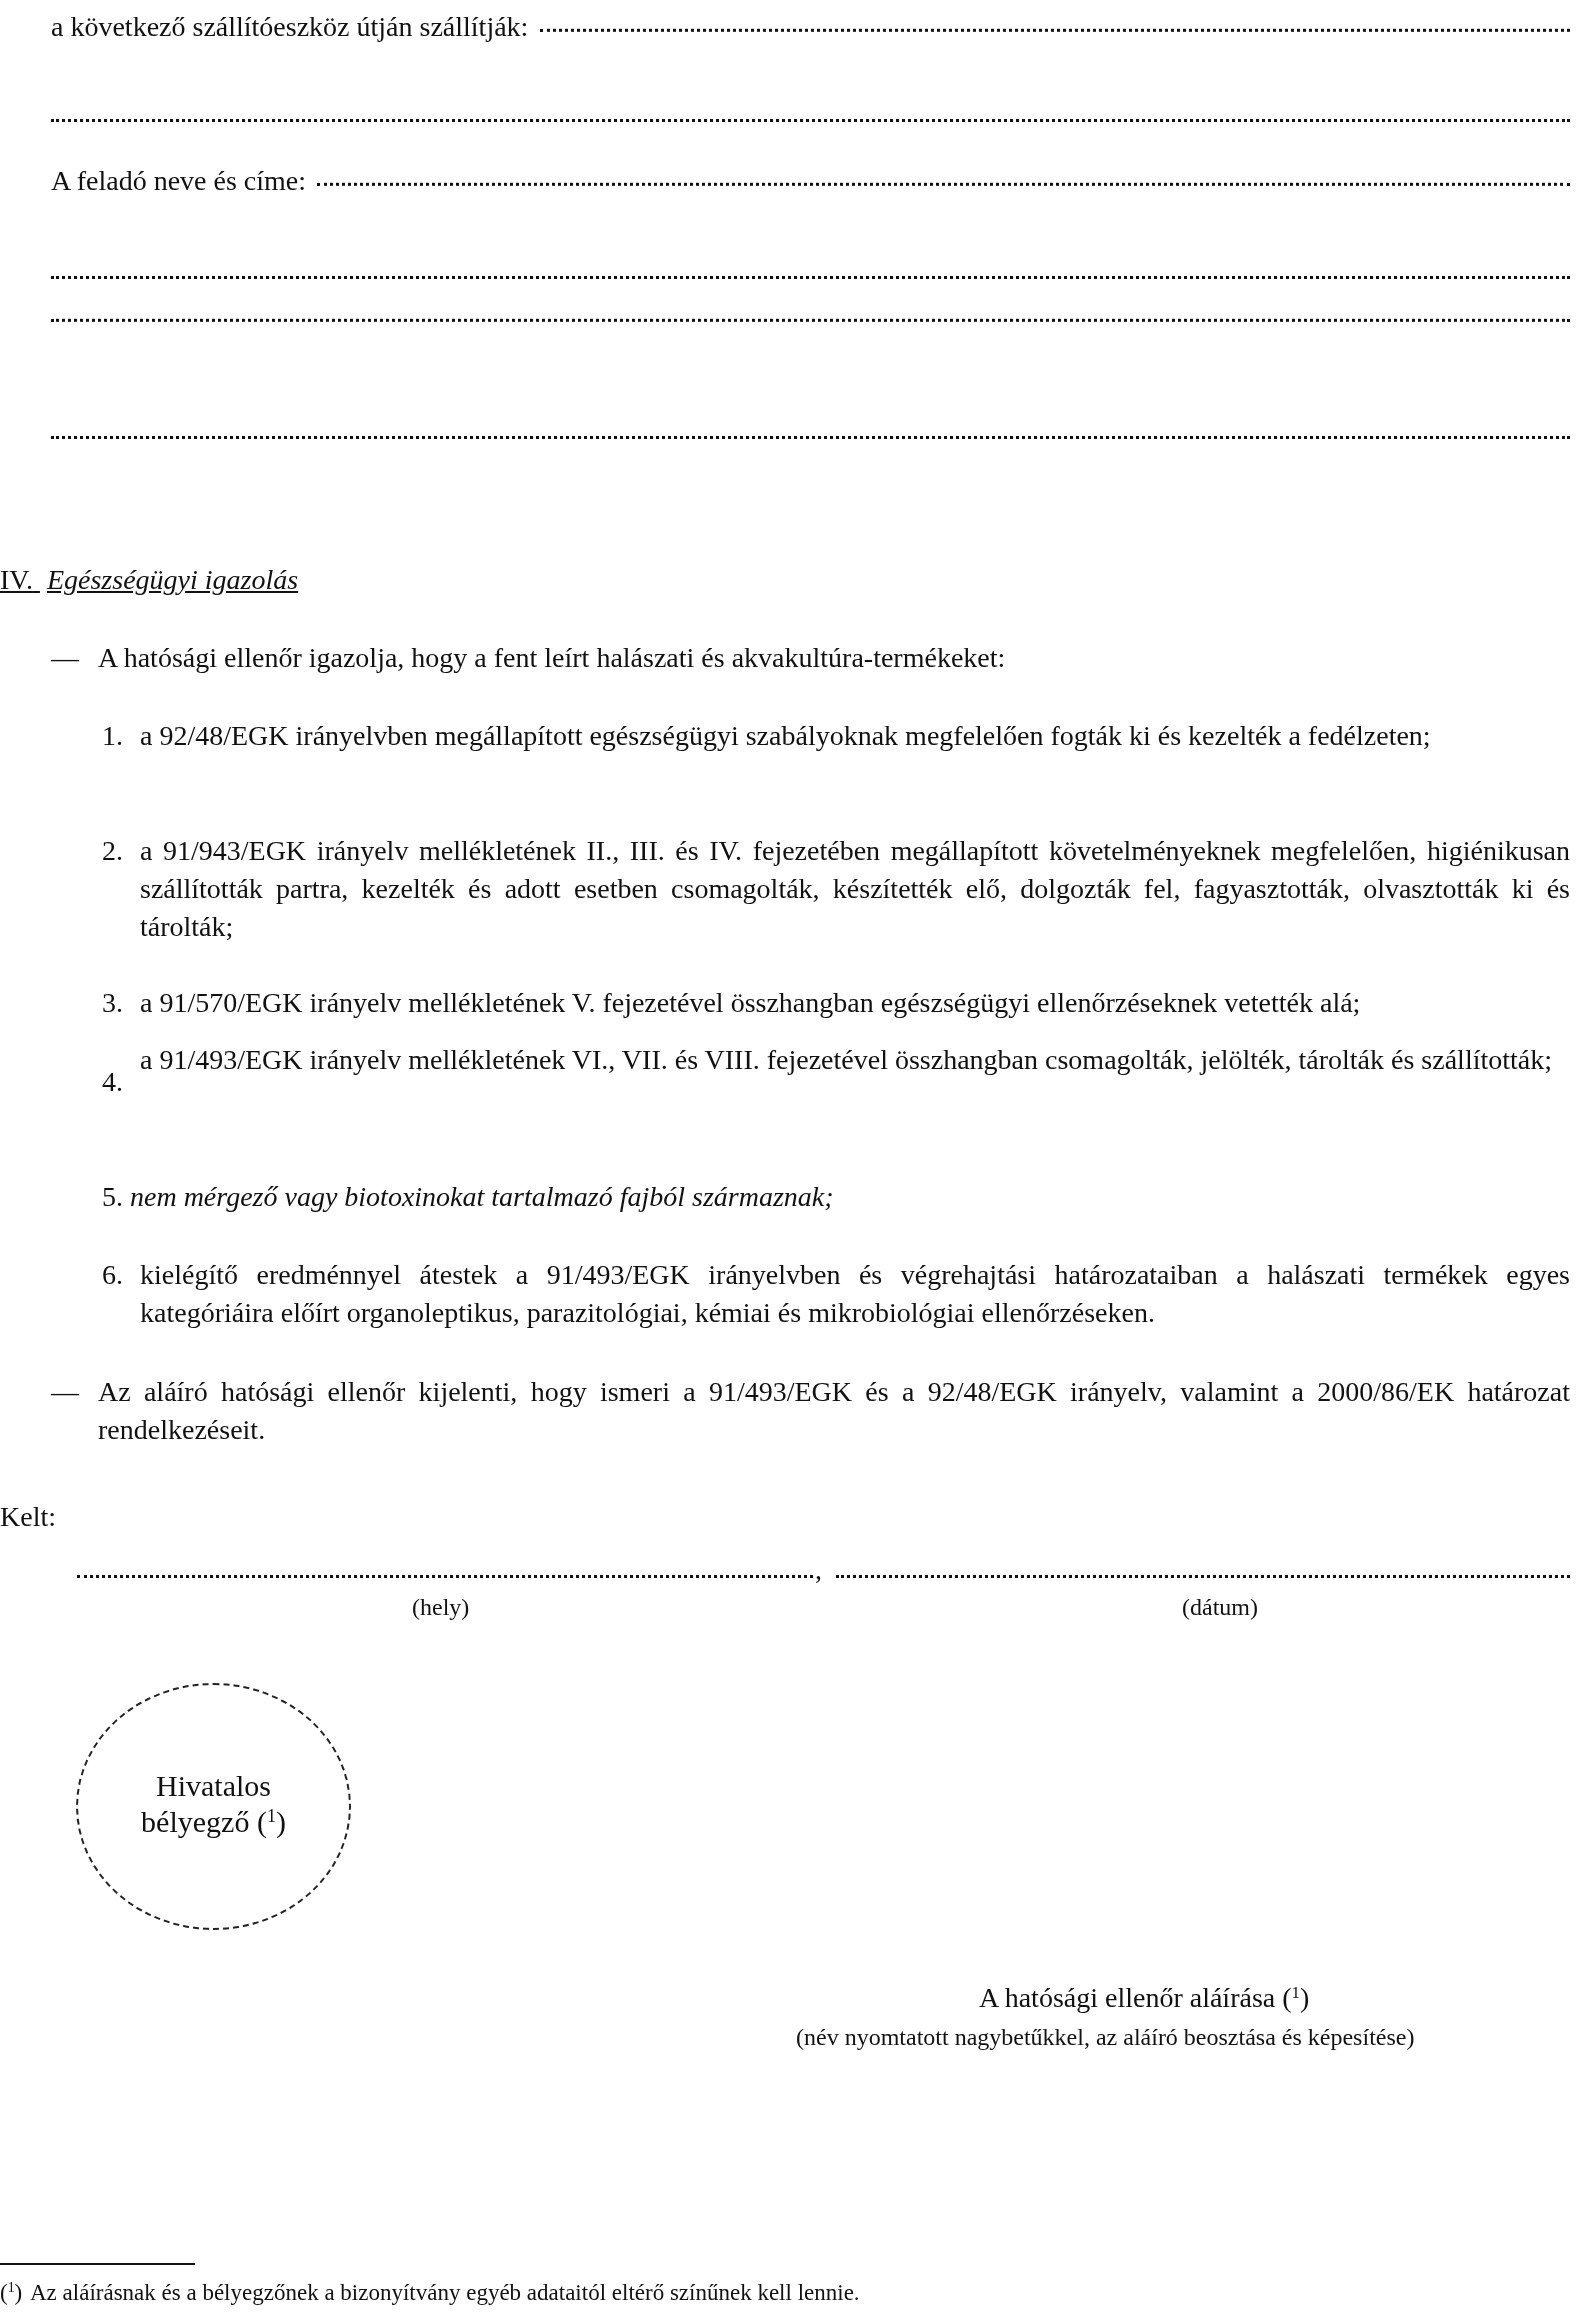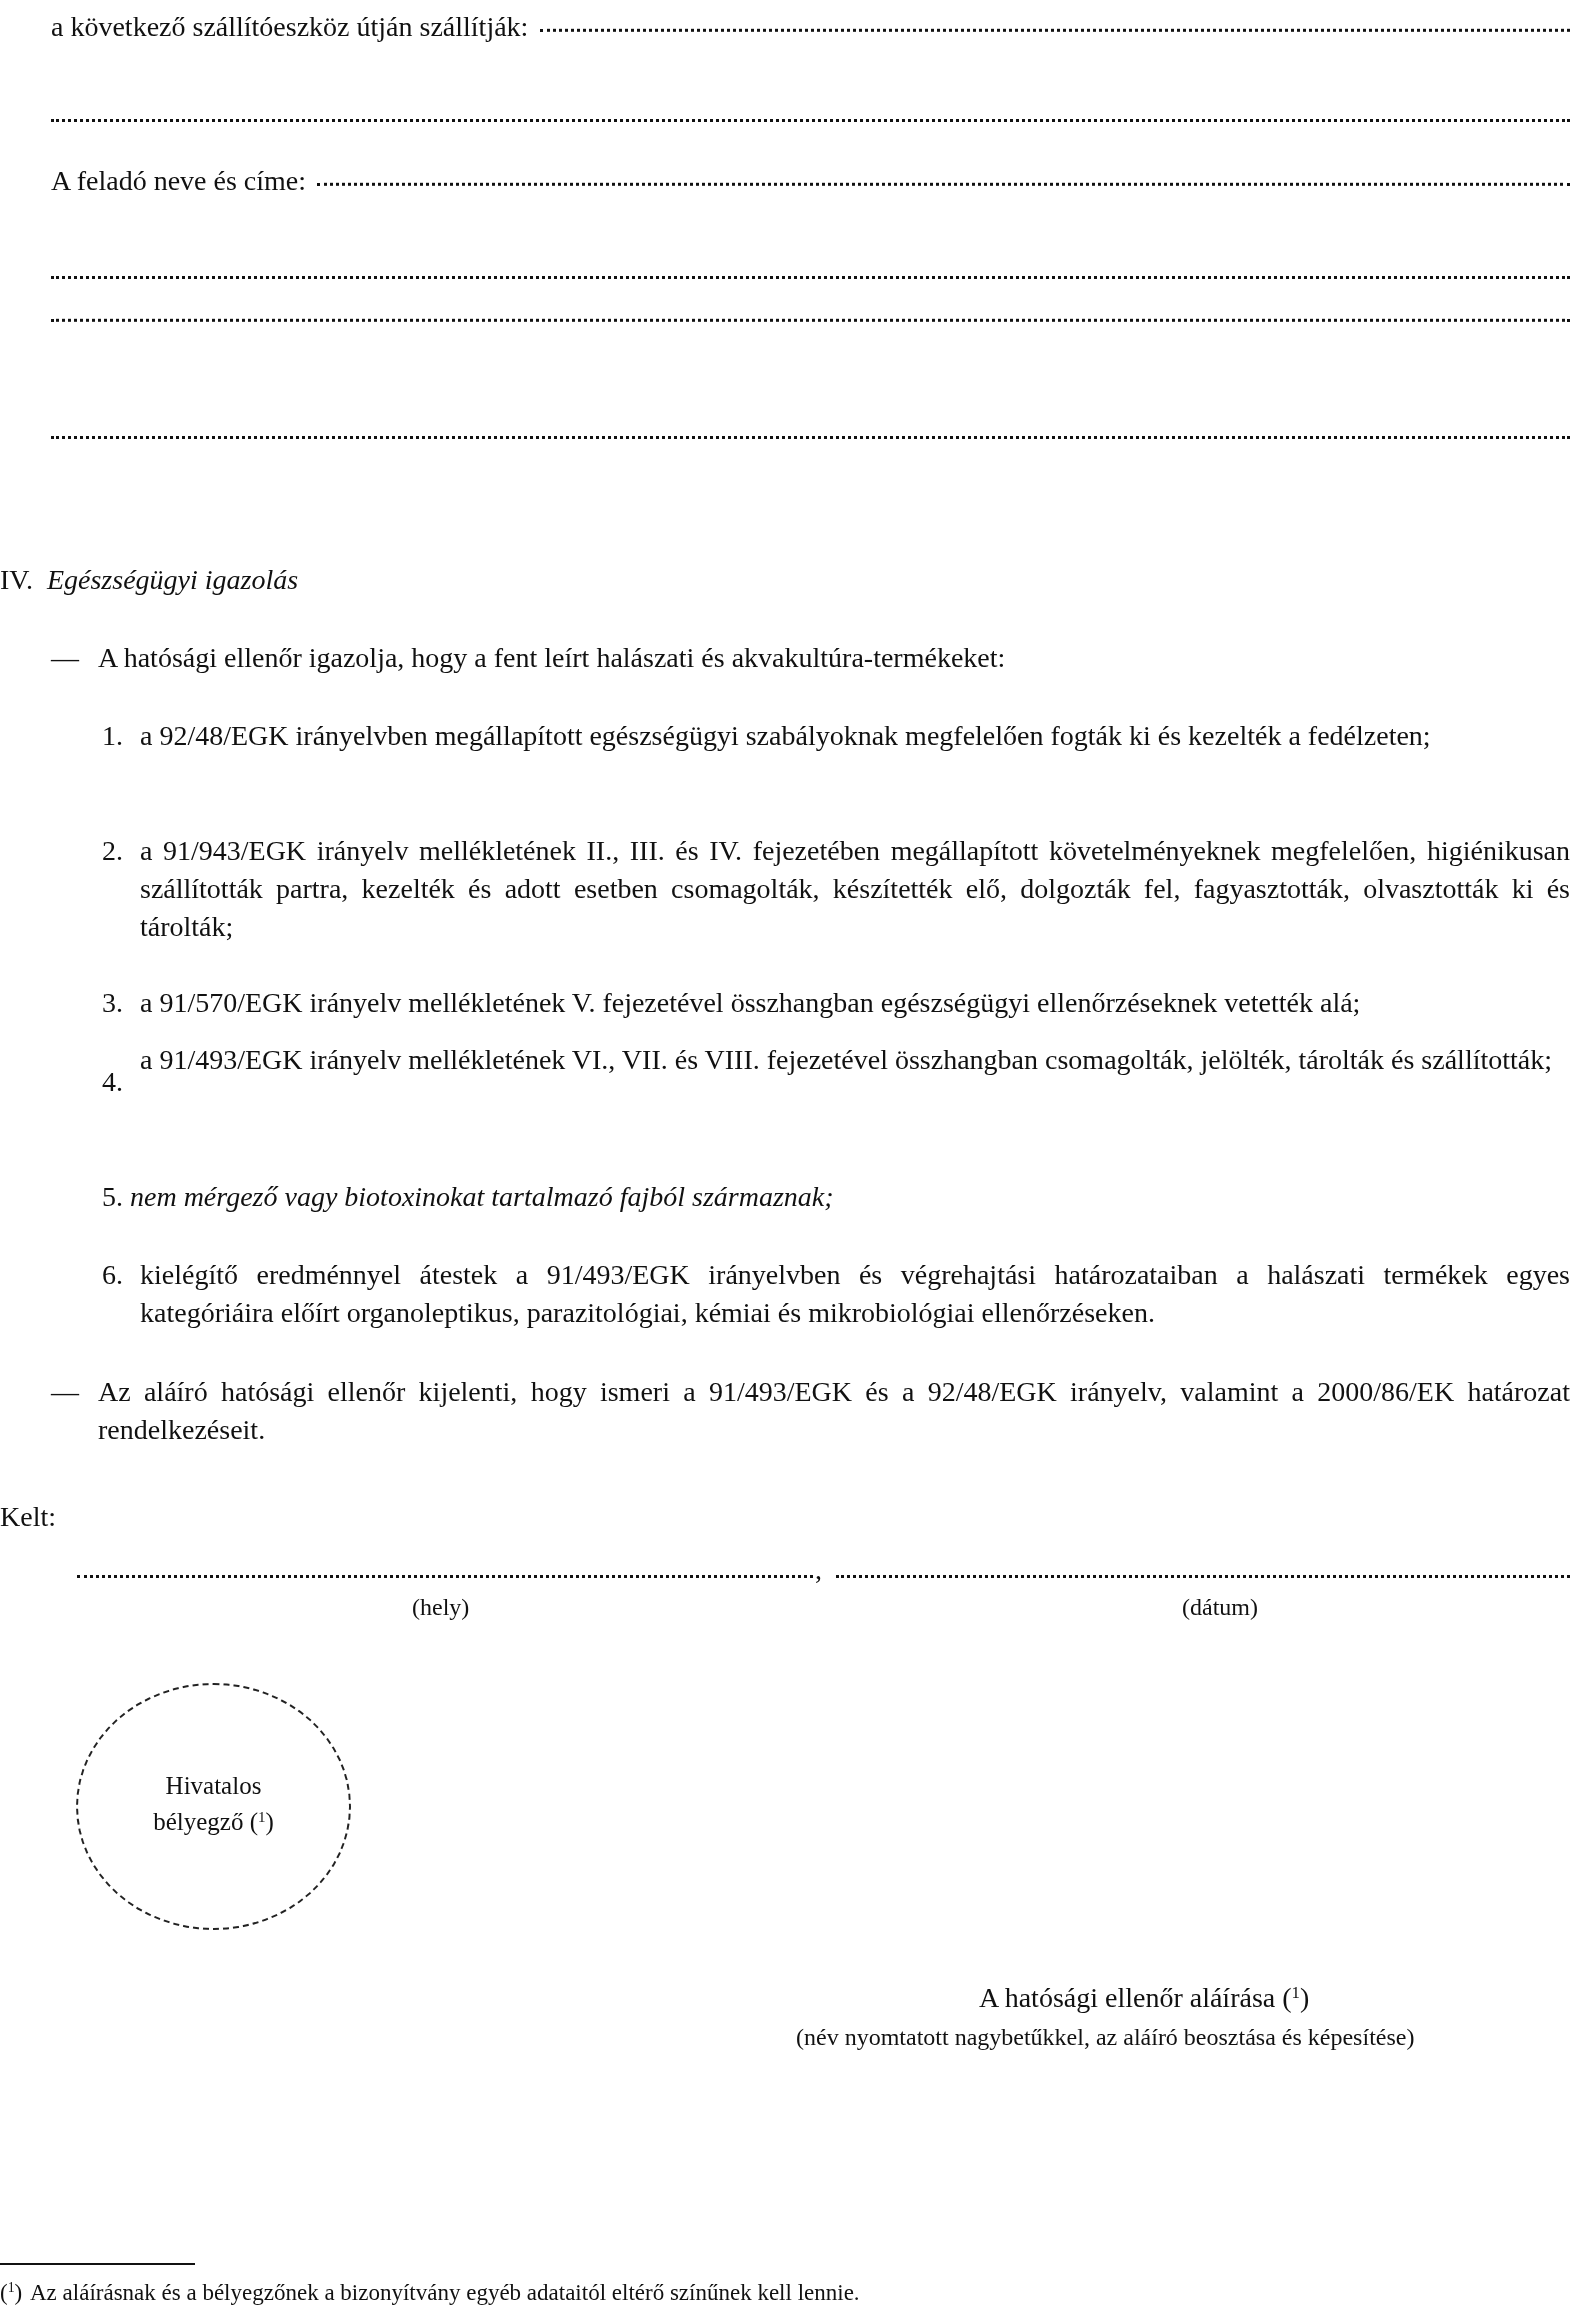--- a/index.html
+++ b/index.html
@@ -18,21 +18,21 @@
   .dotline { position: absolute; left: 51px; right: 25px; border-bottom: 3.5px dotted #111; height: 0; }
   .italic { font-style: italic; }
   .para { position: absolute; font-size: 28px; line-height: 38px; text-align: justify; }
   .num { position: absolute; font-size: 28px; line-height: 38px; }
   .dash { position: absolute; font-size: 28px; line-height: 38px; }
   sup { font-size: 60%; vertical-align: 0.55em; line-height: 0; }
   .stamp {
     position: absolute; left: 76px; top: 1683px; width: 275px; height: 247px;
     border: 2.8px dashed #222; border-radius: 50%; box-sizing: border-box;
   }
-  .stamp-text { position: absolute; left: 0; right: 0; top: 83px; text-align: center; font-size: 25px; line-height: 36px; }
+  .stamp-text { position: absolute; left: 0; right: 0; top: 83px; text-align: center; font-size: 30px; line-height: 36px; }
   .fn-rule { position: absolute; left: 0; top: 2263px; width: 195px; border-top: 2.8px solid #111; }
 </style>
 </head>
 <body>
 
 <div class="field-row" style="top:11.2px;">
   <span class="lbl">a következő szállítóeszköz útján szállítják:</span>
   <span class="dots"></span>
 </div>
 <div class="dotline" style="top:119px;"></div>
@@ -41,21 +41,21 @@
   <span class="lbl">A feladó neve és címe:</span>
   <span class="dots"></span>
 </div>
 <div class="dotline" style="top:276px;"></div>
 
 <div class="field-row" style="top:323px;">
   <span class="dots"></span>
 </div>
 <div class="dotline" style="top:436px;"></div>
 
-<div class="abs t" style="left:0; top:561px;">
+<div class="abs t" style="left:0; top:561px;text-decoration:underline;">
   <span>IV.</span>
   <span class="italic" style="margin-left:7px;">Egészségügyi igazolás</span>
 </div>
 
 <div class="dash" style="left:51px; top:639px;">—</div>
 <div class="para" style="left:98px; right:25px; top:639px;">A hatósági ellenőr igazolja, hogy a fent leírt halászati és akvakultúra-termékeket:</div>
 
 <div class="num" style="left:102px; top:717px;">1.</div>
 <div class="para" style="left:140px; right:25px; top:717px;">a 92/48/EGK irányelvben megállapított egészségügyi szabályoknak megfelelően fogták ki és kezelték a fedélzeten;</div>
 

